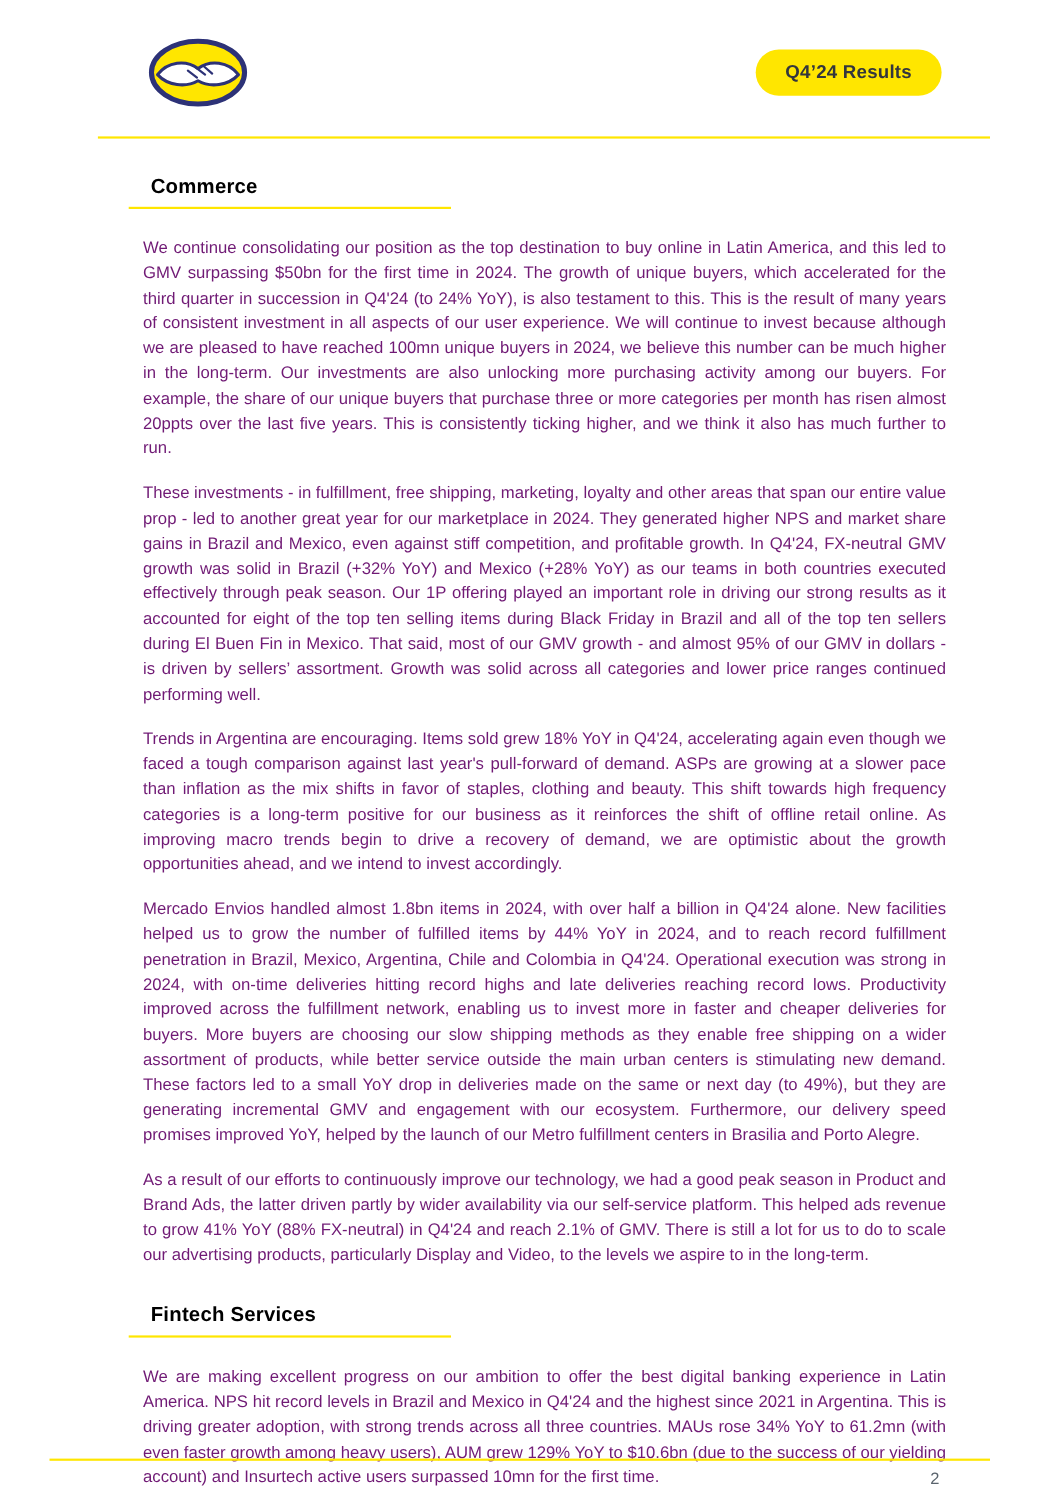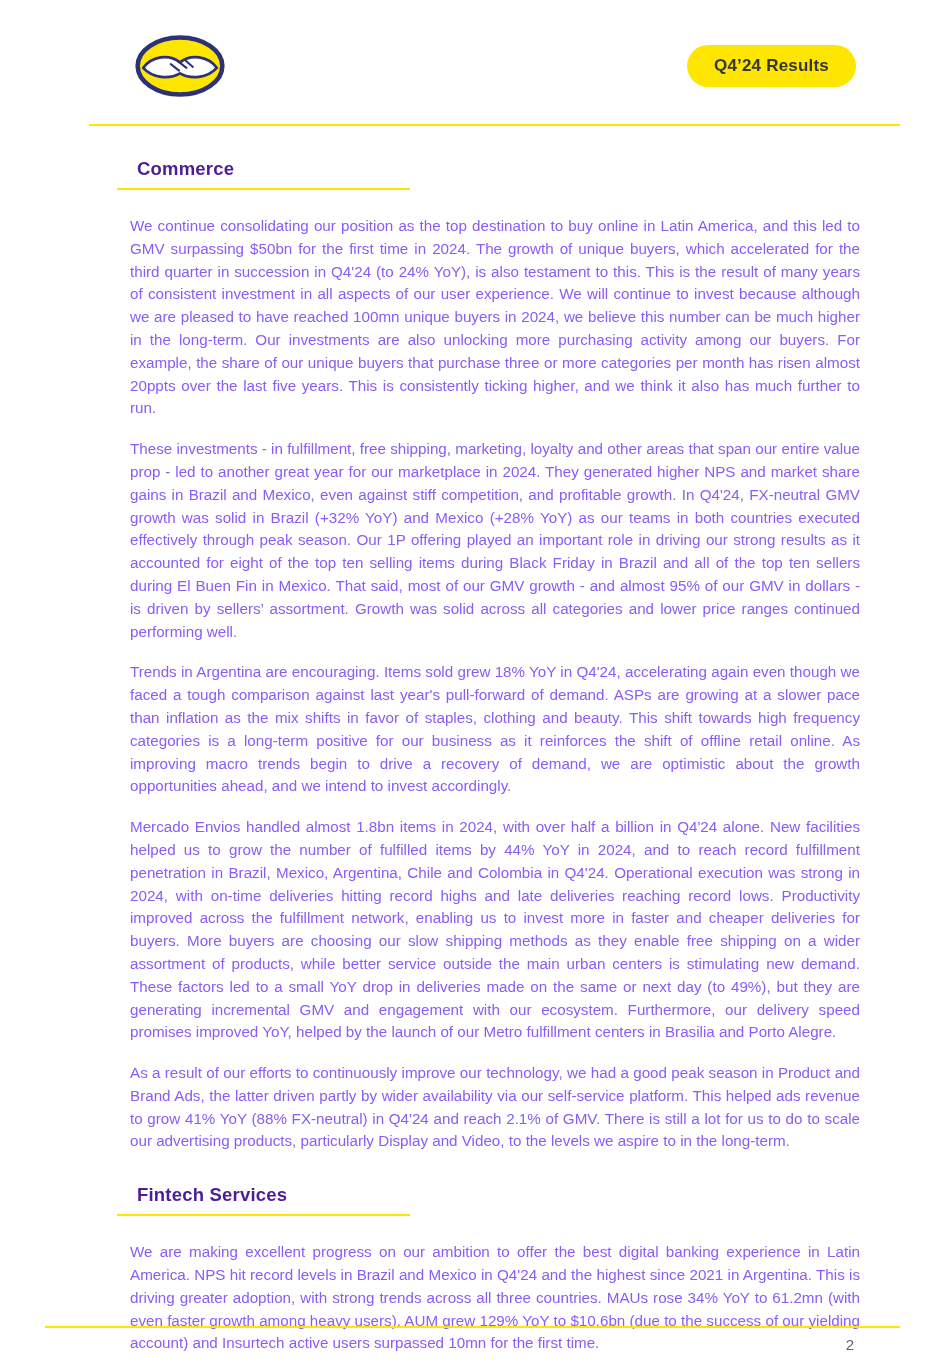--- a/index.html
+++ b/index.html
@@ -35,34 +35,34 @@
     background: #FFE600;
     margin: 0 10px;
   }
   .divider-top { margin-top: 25px; }
   .content { padding: 0 50px 0 51px; }
   .section-heading { margin-top: 32px; }
   .section-heading.second { margin-top: 31px; }
   h2 {
     font-size: 18.5px;
     font-weight: 700;
-    color: #4c1d95;
+    color: #000000;
     margin: 0 0 0 7px;
     letter-spacing: 0.2px;
   }
   .title-underline {
     width: 293px;
     height: 2px;
     background: #FFE600;
     margin: 8px 0 0 -13px;
   }
   .body-para {
     font-size: 15.2px;
     line-height: 22.8px;
-    color: #8b5cf6;
+    color: #701a75;
     text-align: justify;
     margin: 18px 0 0 0;
   }
   .body-para.first { margin-top: 25px; }
   .page-footer {
     position: absolute;
     left: 0;
     right: 0;
     bottom: 0;
   }

